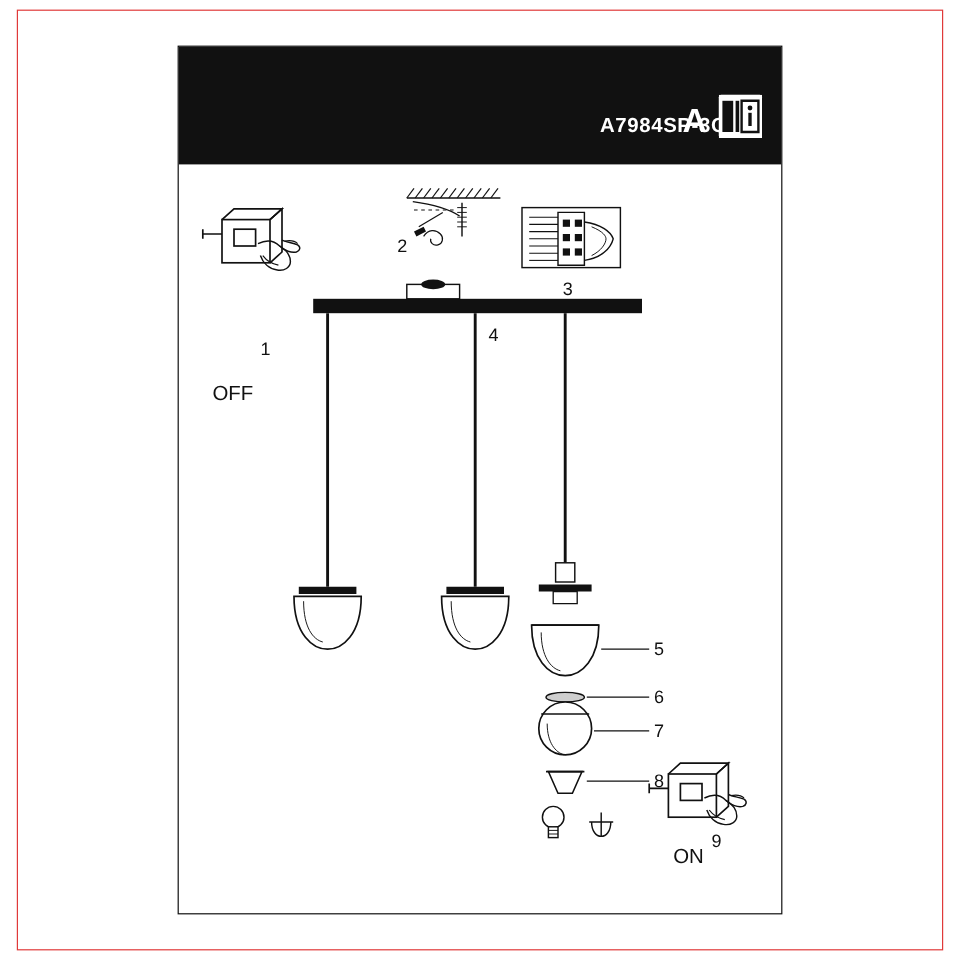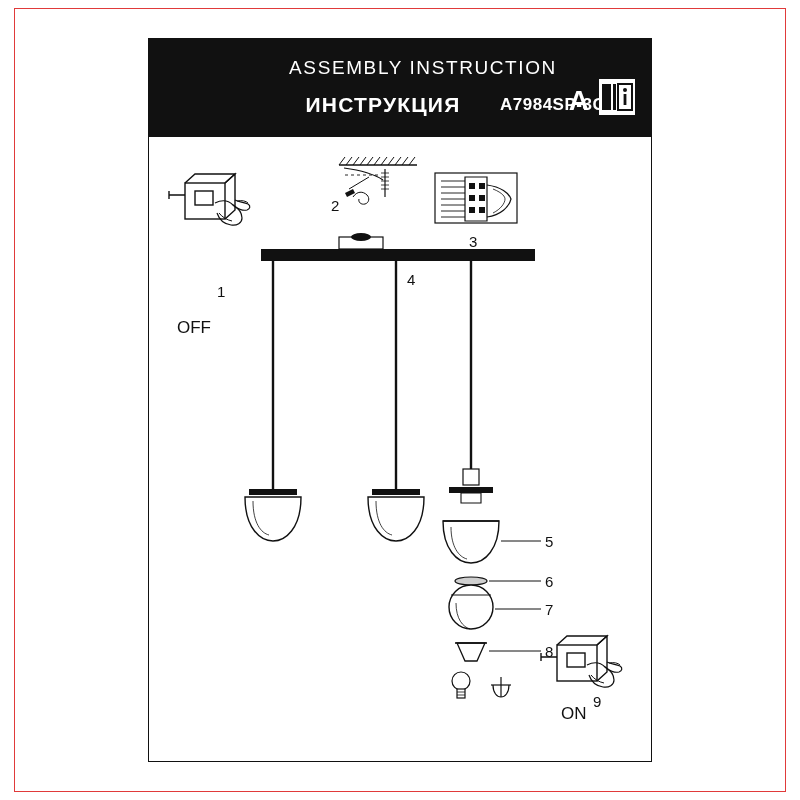--- a/index.html
+++ b/index.html
@@ -167,22 +167,20 @@
 </head>
 <body>
 
 <div class="page-frame"></div>
 
 <div class="sheet">
 
   <div class="header">
 
 
-    <div class="title-en">ASSEMBLY INSTRUCTION</div>
-    <div class="title-ru">ИНСТРУКЦИЯ</div>
     <div class="model-code">A7984SP-3CC</div>
 
     <div class="page-letter">A</div>
 
     <div class="manual-icon">
       <svg width="36" height="36" viewBox="0 0 36 36">
         <rect x="0" y="0" width="36" height="36" fill="#ffffff"></rect>
         <rect x="3" y="5" width="9" height="26" fill="#111111"></rect>
         <rect x="14" y="5" width="3" height="26" fill="#111111"></rect>
         <path d="M19 5 h14 v26 h-14 z" fill="none" stroke="#111111" stroke-width="2"></path>

